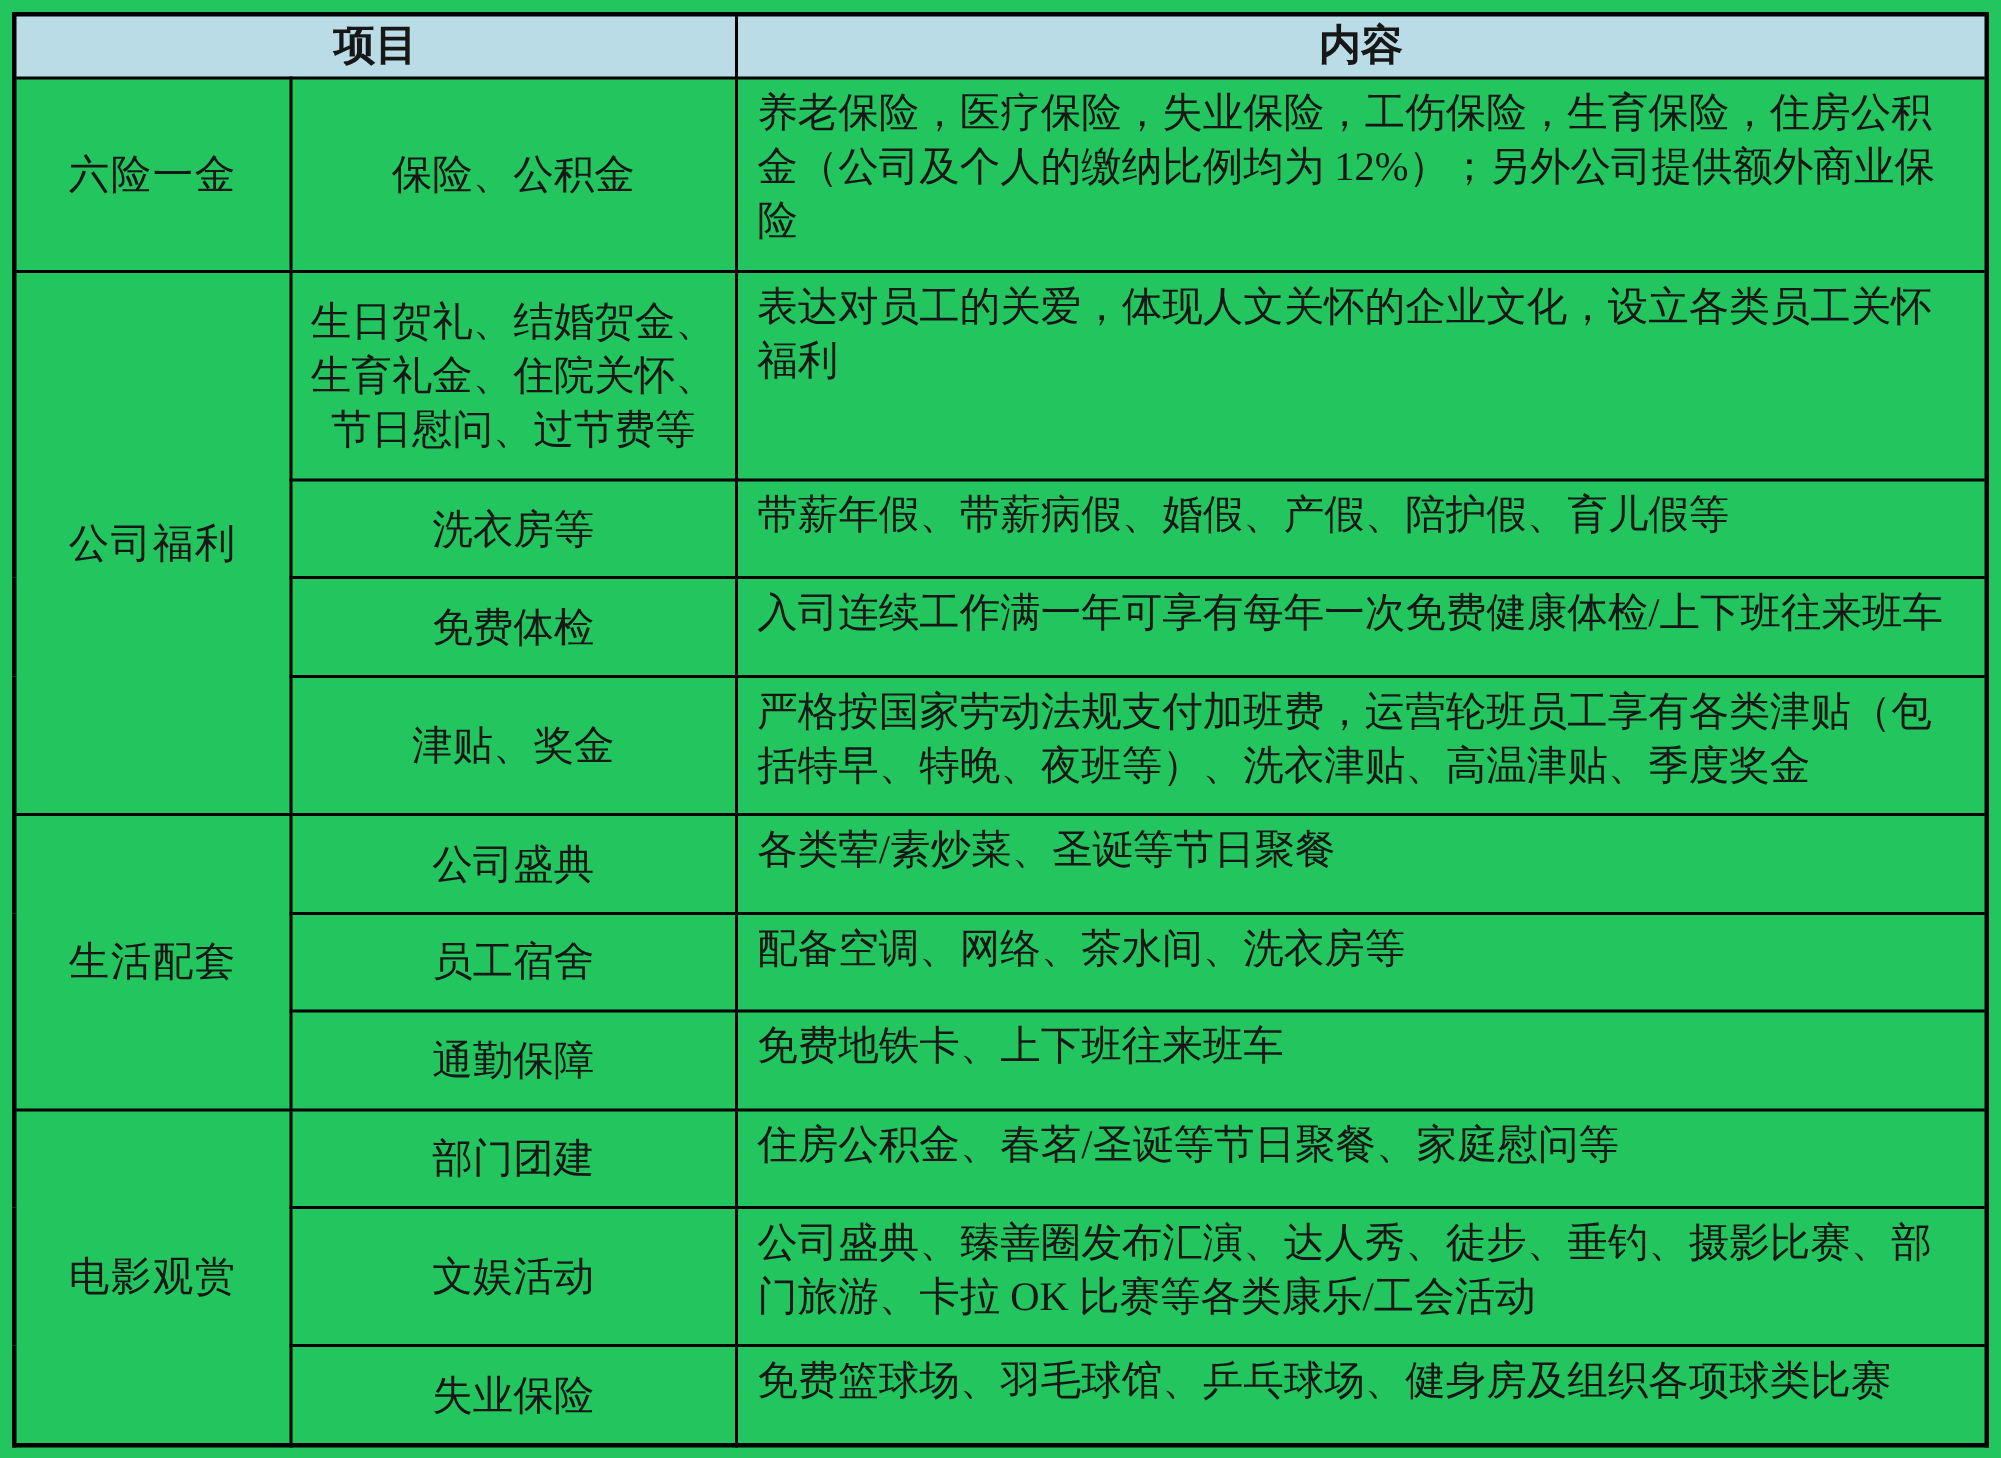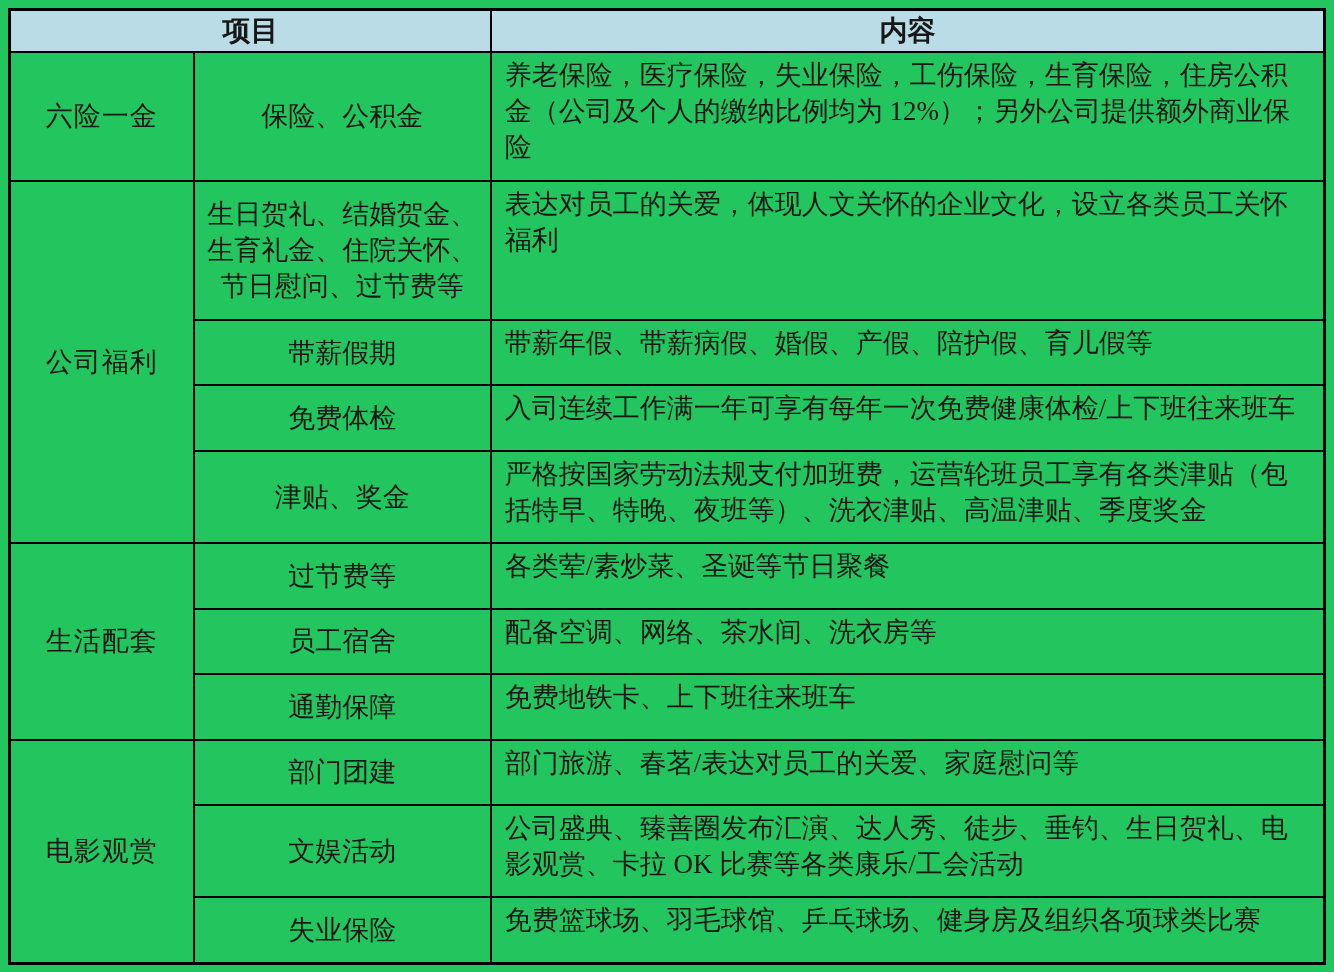--- a/index.html
+++ b/index.html
@@ -84,52 +84,52 @@
           <td class="cell-category" rowspan="1">六险一金</td>
           <td class="cell-item">保险、公积金</td>
           <td class="cell-content">养老保险，医疗保险，失业保险，工伤保险，生育保险，住房公积金（公司及个人的缴纳比例均为 12%）；另外公司提供额外商业保险</td>
         </tr>
         <tr>
           <td class="cell-category" rowspan="4">公司福利</td>
           <td class="cell-item">生日贺礼、结婚贺金、生育礼金、住院关怀、节日慰问、过节费等</td>
           <td class="cell-content">表达对员工的关爱，体现人文关怀的企业文化，设立各类员工关怀福利</td>
         </tr>
         <tr>
-          <td class="cell-item">带薪假期</td>
+          <td class="cell-item">洗衣房等</td>
           <td class="cell-content">带薪年假、带薪病假、婚假、产假、陪护假、育儿假等</td>
         </tr>
         <tr>
           <td class="cell-item">免费体检</td>
           <td class="cell-content">入司连续工作满一年可享有每年一次免费健康体检/上下班往来班车</td>
         </tr>
         <tr>
           <td class="cell-item">津贴、奖金</td>
           <td class="cell-content">严格按国家劳动法规支付加班费，运营轮班员工享有各类津贴（包括特早、特晚、夜班等）、洗衣津贴、高温津贴、季度奖金</td>
         </tr>
         <tr>
           <td class="cell-category" rowspan="3">生活配套</td>
-          <td class="cell-item">过节费等</td>
+          <td class="cell-item">公司盛典</td>
           <td class="cell-content">各类荤/素炒菜、圣诞等节日聚餐</td>
         </tr>
         <tr>
           <td class="cell-item">员工宿舍</td>
           <td class="cell-content">配备空调、网络、茶水间、洗衣房等</td>
         </tr>
         <tr>
           <td class="cell-item">通勤保障</td>
           <td class="cell-content">免费地铁卡、上下班往来班车</td>
         </tr>
         <tr>
           <td class="cell-category" rowspan="3">电影观赏</td>
           <td class="cell-item">部门团建</td>
-          <td class="cell-content">部门旅游、春茗/表达对员工的关爱、家庭慰问等</td>
+          <td class="cell-content">住房公积金、春茗/圣诞等节日聚餐、家庭慰问等</td>
         </tr>
         <tr>
           <td class="cell-item">文娱活动</td>
-          <td class="cell-content">公司盛典、臻善圈发布汇演、达人秀、徒步、垂钓、生日贺礼、电影观赏、卡拉 OK 比赛等各类康乐/工会活动</td>
+          <td class="cell-content">公司盛典、臻善圈发布汇演、达人秀、徒步、垂钓、摄影比赛、部门旅游、卡拉 OK 比赛等各类康乐/工会活动</td>
         </tr>
         <tr>
           <td class="cell-item">失业保险</td>
           <td class="cell-content">免费篮球场、羽毛球馆、乒乓球场、健身房及组织各项球类比赛</td>
         </tr>
       </tbody>
   </table>
 </div>
 
 </body></html>

